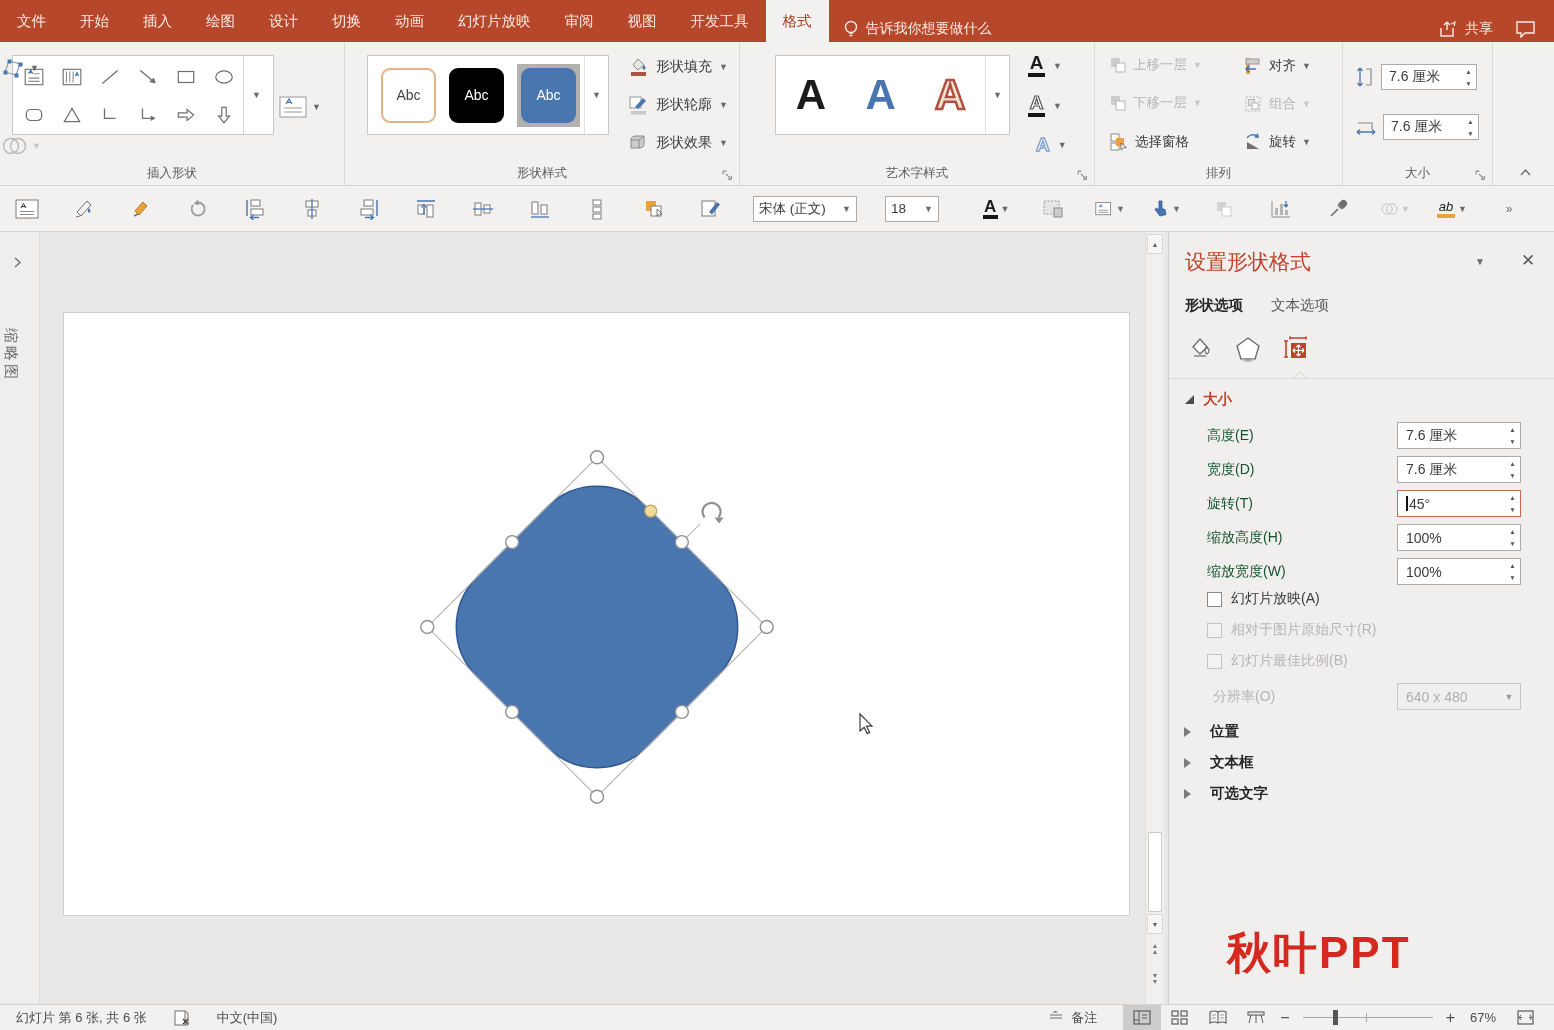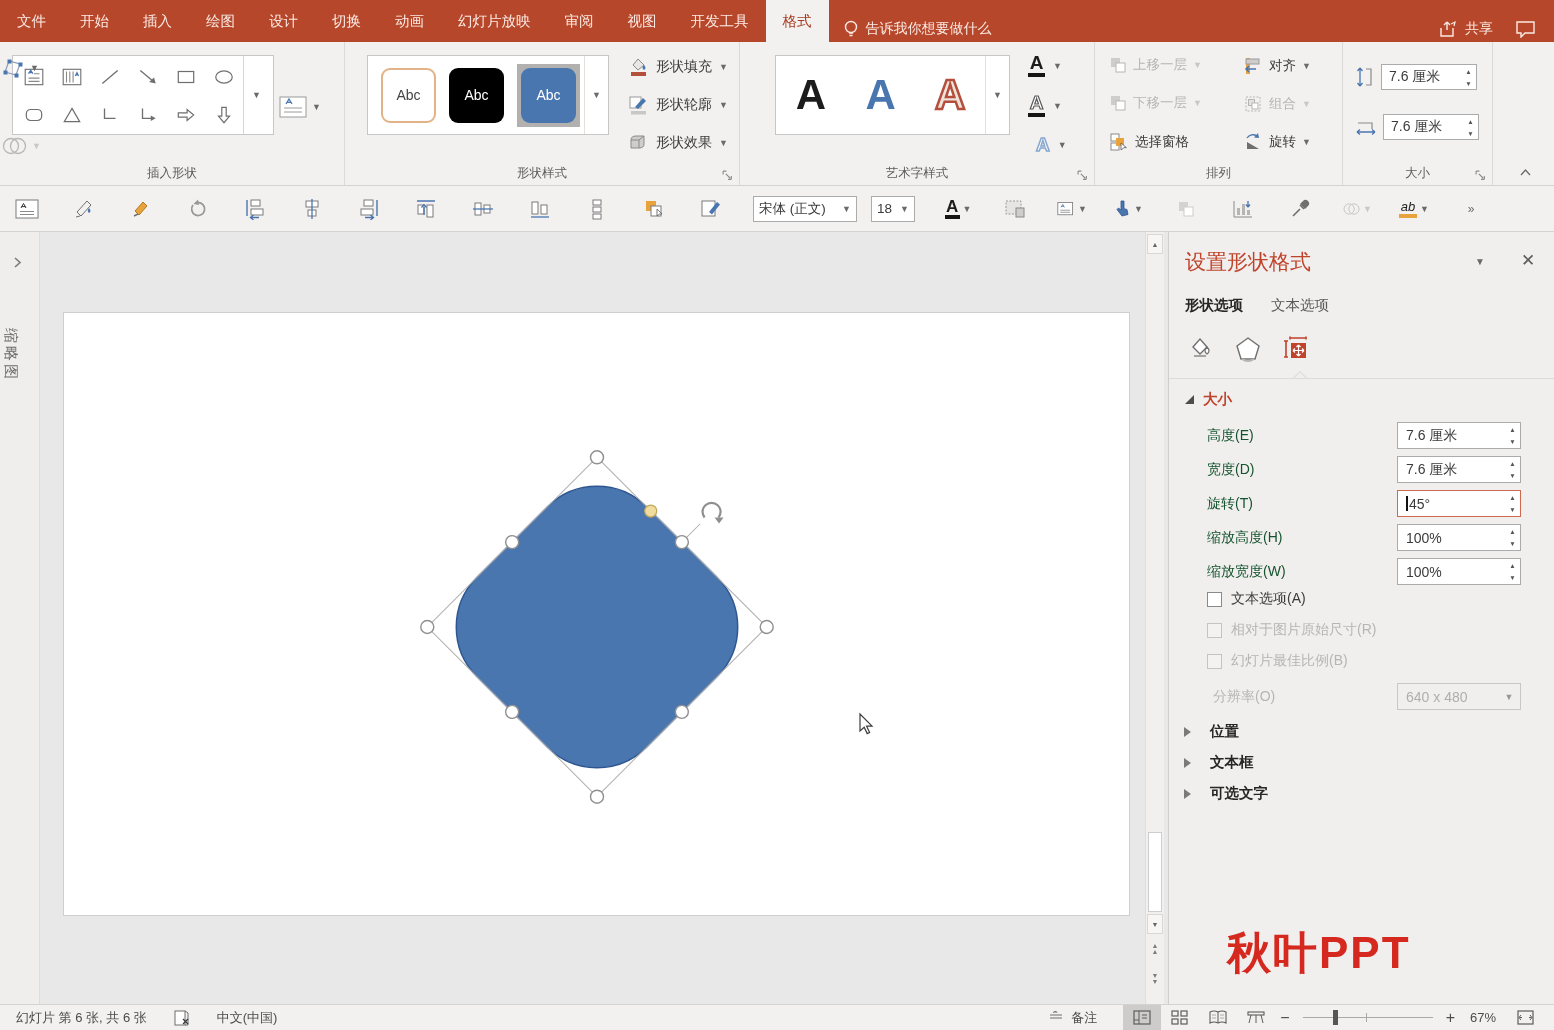--- a/index.html
+++ b/index.html
@@ -63,21 +63,21 @@
   .size-row { position:absolute; display:flex; align-items:center; gap:6px; }
   .spinfield { width:96px; height:26px; background:#fff; border:1px solid #ababab; display:flex; align-items:center; position:relative; font-size:14px; }
   .spinfield .val { padding-left:7px; flex:1; }
   .spinner { display:flex; flex-direction:column; width:15px; height:100%; }
   .spinner span { flex:1; display:flex; align-items:center; justify-content:center; font-size:6.5px; color:#555; }
   .collapse-ribbon { position:absolute; right:22px; bottom:8px; color:#6a6a6a; font-size:12px; }
 
   
   .toolbar2 { position:absolute; left:0; top:186px; width:1554px; height:46px; background:#f3f1f0; border-bottom:1px solid #d5d2d0; display:flex; align-items:center; padding-left:12px; }
   .t2i { width:30px; height:30px; display:flex; align-items:center; justify-content:center; margin-right:27px; flex:none; }
-  .t2combo { height:26px; background:#fff; border:1px solid #ababab; display:flex; align-items:center; font-size:13.5px; padding:0 5px; gap:6px; margin-right:14px; white-space:nowrap; }
+  .t2combo { height:26px; background:#fff; border:1px solid #ababab; display:flex; align-items:center; font-size:13.5px; padding:0 5px; gap:6px; margin-right:28px; white-space:nowrap; }
   .t2combo .caret { margin-left:auto; }
 
   
   .main { position:absolute; left:0; top:232px; width:1554px; height:772px; }
   .left-strip { position:absolute; left:0; top:0; width:40px; height:772px; background:#f0eeec; border-right:1px solid #ddd; }
   .strip-expand { position:absolute; left:13px; top:24px; color:#7a7a7a; font-size:13px; }
   .strip-label { position:absolute; left:20px; top:96px; transform:rotate(90deg); transform-origin:0 0; font-size:15px; color:#6a6a6a; letter-spacing:3px; white-space:nowrap; }
   .canvas { position:absolute; left:40px; top:0; width:1105px; height:772px; background:#e8e8e8; }
   .slide { position:absolute; left:23px; top:80px; width:1067px; height:604px; background:#fff; border:1px solid #cfcfcf; }
   .vscroll { position:absolute; left:1145px; top:0; width:19px; height:772px; background:#f1f0ef; border-left:1px solid #e0dedd; }
@@ -549,21 +549,21 @@
   <span class="t2i">
       <svg width="22" height="22" viewBox="0 0 22 22">
         <rect x="2" y="3" width="13" height="15" fill="#fff" stroke="#7a7a7a"></rect>
         <path d="M9,14 L17,4 L20,6.5 L12,16.5 Z" fill="#4a76b0"></path>
       </svg>
     </span>
   <span class="t2combo" style="width:104px;">
     <span>宋体 (正文)</span>
     <span class="caret">▼</span>
   </span>
-  <span class="t2combo" style="width:44px;">
+  <span class="t2combo" style="width:54px;">
     <span>18</span>
     <span class="caret">▼</span>
   </span>
   <span class="t2i" style="margin-left:14px;">
       <span style="text-align:center;">
         <span style="font-size:17px; font-weight:bold; color:#1c1c1c; line-height:15px; display:block;">A</span>
         <span class="underbar" style="width:15px;"></span>
       </span>
       <span class="caret" style="margin-left:3px;">▼</span>
     </span>
@@ -759,21 +759,21 @@
     <span class="pfield" style="top:326px;">
       <span class="val">100%</span>
       <span class="spinner">
           <span>▲</span>
           <span>▼</span>
         </span>
     </span>
 
     <span class="pcheck" style="top:358px;">
       <span class="cbox"></span>
-      <span>文本选项(A)</span>
+      <span>幻灯片放映(A)</span>
     </span>
     <span class="pcheck disabled" style="top:389px;">
       <span class="cbox dis"></span>
       <span>相对于图片原始尺寸(R)</span>
     </span>
     <span class="pcheck disabled" style="top:420px;">
       <span class="cbox dis"></span>
       <span>幻灯片最佳比例(B)</span>
     </span>
 

